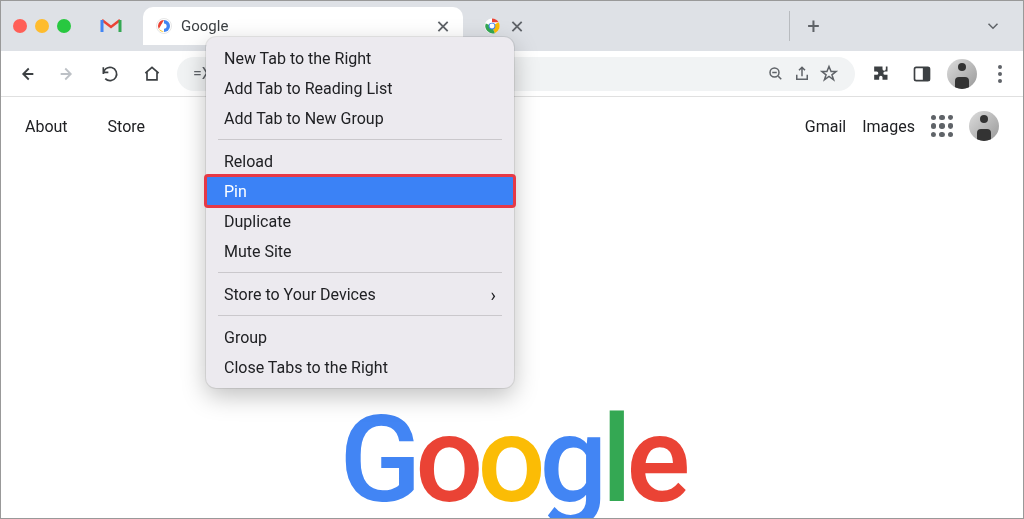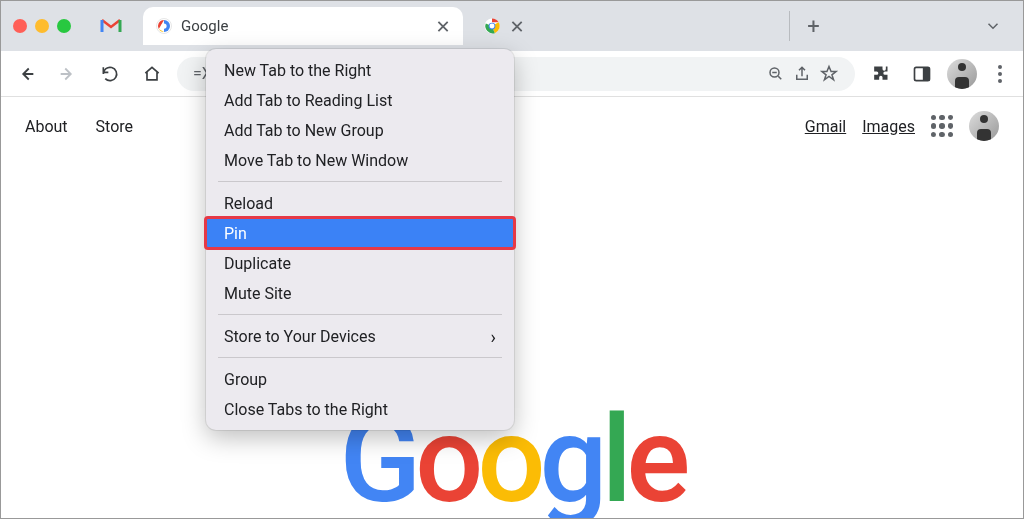--- a/index.html
+++ b/index.html
@@ -31,29 +31,29 @@
 .omnibox .url-text { flex:1; white-space:nowrap; overflow:hidden; text-overflow:ellipsis; }
 .avatar { width: 30px; height: 30px; border-radius: 50%; background: linear-gradient(135deg,#ddd,#999); position:relative; display:flex; align-items:center; justify-content:center; overflow:hidden;}
 .avatar::before { content:""; width:8px; height:8px; background:#333; border-radius:50%; position:absolute; top:4px;}
 .avatar::after { content:""; width:14px; height:14px; background:#333; border-radius:4px 4px 0 0; position:absolute; bottom:-2px;}
 .menu-dots { width:30px; display:flex; flex-direction:column; gap:3px; align-items:center; justify-content:center;}
 .menu-dots span { width:4px; height:4px; background:#5f6368; border-radius:50%;}
 
 
 .content { position: relative; height: calc(519px - 50px - 46px); background:#fff; }
 .ghead { display:flex; align-items:center; height:58px; padding: 0 24px; font-size:16px; color:#202124;}
-.ghead .left { display:flex; gap:28px;}
-.ghead .right { margin-left:auto; display:flex; gap:16px; align-items:center;text-decoration:underline;}
+.ghead .left { display:flex; gap:40px;}
+.ghead .right { margin-left:auto; display:flex; gap:16px; align-items:center;}
 .apps-grid { width:22px; height:22px; display:grid; grid-template-columns:repeat(3,1fr); grid-template-rows:repeat(3,1fr); gap:3px;}
 .apps-grid span { background:#5f6368; border-radius:50%;}
 .google-logo { position:absolute; left:50%; transform:translateX(-50%); bottom: -10px; font-size: 120px; font-weight: 500; letter-spacing:-6px; white-space:nowrap;}
 .gl-b{color:#4285F4;} .gl-r{color:#EA4335;} .gl-y{color:#FBBC05;} .gl-g{color:#34A853;}
 
 
-.ctx-menu { position: absolute; left: 205px; top: 48px; width: 308px; background: #eceaef; border-radius: 10px; box-shadow: 0 8px 24px rgba(0,0,0,0.25), 0 0 0 1px rgba(0,0,0,0.08); padding: 6px 0; z-index: 100; font-size: 16px; color: #202124;}
+.ctx-menu { position: absolute; left: 205px; top: 36px; width: 308px; background: #eceaef; border-radius: 10px; box-shadow: 0 8px 24px rgba(0,0,0,0.25), 0 0 0 1px rgba(0,0,0,0.08); padding: 6px 0; z-index: 100; font-size: 16px; color: #202124;}
 .ctx-item { height: 30px; display:flex; align-items:center; padding: 0 18px; cursor:pointer;}
 .ctx-item.highlight { background: #3b82f6; color: #fff; outline: 3px solid #e63946; outline-offset: -1px; border-radius: 2px;}
 .ctx-sep { height:1px; background: #cac8cc; margin: 6px 12px;}
 .ctx-item .chev { margin-left:auto; font-size:18px;}
 
 svg { display:block; }
 </style>
 </head>
 <body>
 
@@ -183,21 +183,20 @@
   </div>
   <div class="google-logo">
     <span class="gl-b">G</span><span class="gl-r">o</span><span class="gl-y">o</span><span class="gl-b">g</span><span class="gl-g">l</span><span class="gl-r">e</span>
   </div>
 </div>
 
 <div class="ctx-menu">
   <div class="ctx-item">New Tab to the Right</div>
   <div class="ctx-item">Add Tab to Reading List</div>
   <div class="ctx-item">Add Tab to New Group</div>
-  <div class="ctx-item">Move Tab to New Window</div>
   <div class="ctx-sep"></div>
   <div class="ctx-item">Reload</div>
   <div class="ctx-item highlight">Pin</div>
   <div class="ctx-item">Duplicate</div>
   <div class="ctx-item">Mute Site</div>
   <div class="ctx-sep"></div>
   <div class="ctx-item">
     <span>Store to Your Devices</span>
     <span class="chev">›</span>
   </div>

